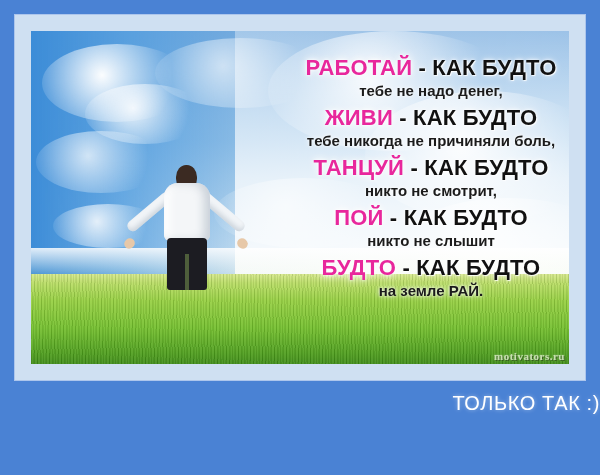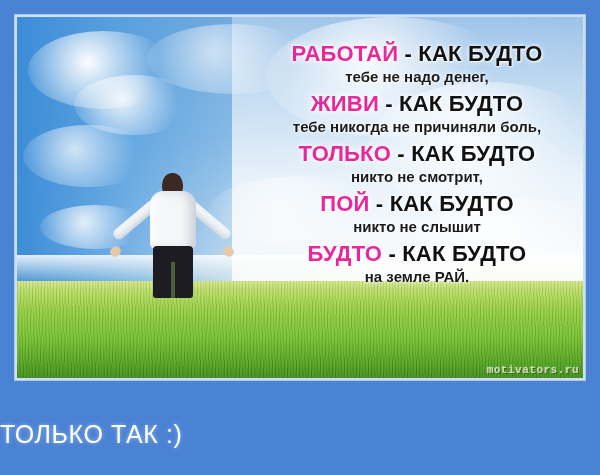--- a/index.html
+++ b/index.html
@@ -24,21 +24,21 @@
   }
 
   
   #photo-frame {
     position: absolute;
     left: 15px;
     top: 15px;
     width: 570px;
     height: 365px;
     background: #cfe0f2;
-    padding: 2px;
+    padding: 16px;
     box-sizing: border-box;
     box-shadow: 0 0 0 1px rgba(255,255,255,0.55);
   }
 
   
   #photo {
     position: relative;
     width: 100%;
     height: 100%;
     overflow: hidden;
@@ -207,38 +207,37 @@
     white-space: nowrap;
   }
 
   
   #watermark {
     position: absolute;
     right: 4px;
     bottom: 2px;
     font-size: 11px;
     font-weight: bold;
-    font-family: Liberation Mono, monospace;
+    font-family: Liberation Serif, serif;
     color: #cfe3b8;
     letter-spacing: .5px;
     text-shadow: 1px 1px 0 rgba(40,70,20,0.7), 0 0 2px rgba(255,255,255,.5);
     opacity: .95;
   }
 
   
   #caption {
     position: absolute;
     left: 0; right: 0;
     top: 392px;
-    text-align: left;
-    font-size: 25px;
+    text-align: right;
+    font-size: 20px;
     color: #ffffff;
     letter-spacing: .6px;
     text-shadow: 0 0 4px rgba(255,255,255,0.45);
-    margin-top: 28px;
   }
 </style>
 </head>
 <body>
 
 <div id="poster">
 
   <div id="photo-frame">
     <div id="photo">
 
@@ -275,21 +274,21 @@
           <div class="line-main"><span class="kw">РАБОТАЙ</span><span> - КАК БУДТО</span></div>
           <div class="line-sub">тебе не надо денег,</div>
         </div>
 
         <div class="stanza">
           <div class="line-main"><span class="kw">ЖИВИ</span><span> - КАК БУДТО</span></div>
           <div class="line-sub">тебе никогда не причиняли боль,</div>
         </div>
 
         <div class="stanza">
-          <div class="line-main"><span class="kw">ТОЛЬКО</span><span> - КАК БУДТО</span></div>
+          <div class="line-main"><span class="kw">ТАНЦУЙ</span><span> - КАК БУДТО</span></div>
           <div class="line-sub">никто не смотрит,</div>
         </div>
 
         <div class="stanza">
           <div class="line-main"><span class="kw">ПОЙ</span><span> - КАК БУДТО</span></div>
           <div class="line-sub">никто не слышит</div>
         </div>
 
         <div class="stanza">
           <div class="line-main"><span class="kw">БУДТО</span><span> - КАК БУДТО</span></div>

